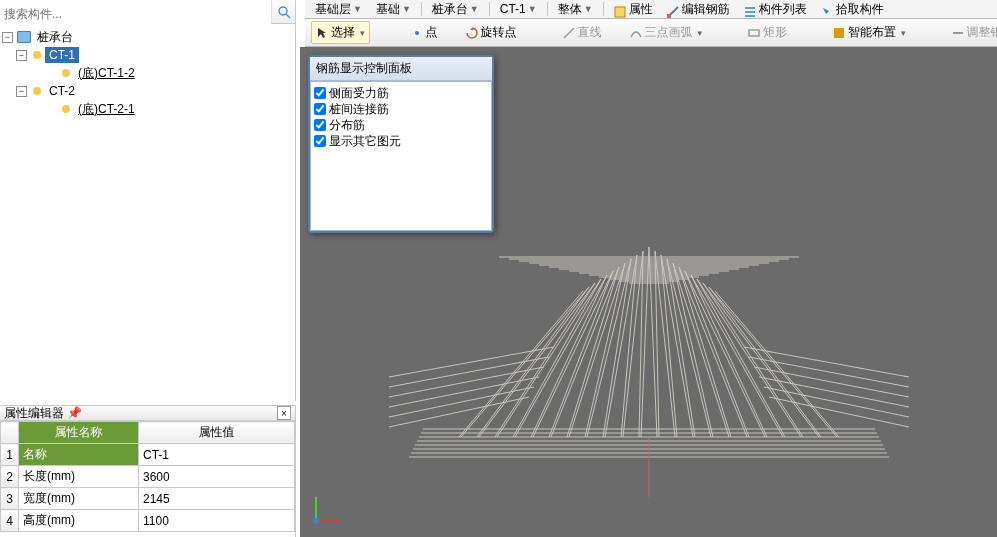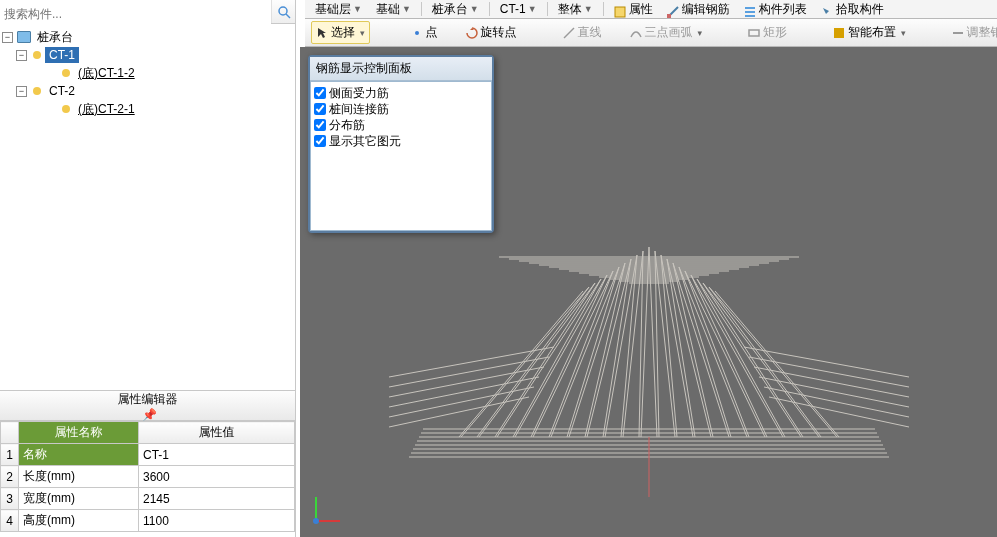--- a/index.html
+++ b/index.html
@@ -35,21 +35,21 @@
   .ic-fold { width: 14px; height: 12px; background: #7fbce9; border: 1px solid #4a7fa6; border-radius: 1px; display: inline-block; }
   .ic-sun { width: 12px; height: 12px; display: inline-block; position: relative; }
   .ic-sun::before { content: ""; position: absolute; inset: 2px; background: #f2c94c; border-radius: 50%; }
   .ic-sun::after { content: ""; position: absolute; inset: 0; background: radial-gradient(circle, transparent 45%, #e0a000 46%, transparent 50%); }
   .lbl { padding: 1px 4px; }
   .sel-row .lbl { background: #2f6fb3; color: #fff; }
   .ind1 { padding-left: 14px; }
   .ind2 { padding-left: 28px; text-decoration: underline; }
 
   
-  .prop-hdr { position: absolute; left: 0; width: 296px; bottom: 116px; height: 31px; background: linear-gradient(#fdfdfd, #e9e9e9); border: 1px solid #c8c8c8; border-left: none; display: flex; align-items: center; padding: 0 4px; flex-direction: column; }
+  .prop-hdr { position: absolute; left: 0; width: 296px; bottom: 116px; height: 16px; background: linear-gradient(#fdfdfd, #e9e9e9); border: 1px solid #c8c8c8; border-left: none; display: flex; align-items: center; padding: 0 4px; }
   .prop-hdr .x { margin-left: auto; width: 14px; height: 14px; border: 1px solid #999; display: flex; align-items: center; justify-content: center; font-size: 10px; background: #fff; }
   .prop-hdr .pin { width: 14px; height: 14px; margin-left: 4px; display: flex; align-items: center; justify-content: center; }
   .prop-grid { position: absolute; left: 0; width: 296px; bottom: 0; height: 116px; border-right: 1px solid #c8c8c8; overflow: hidden; margin-top: 24px; }
   .prop-grid table { border-collapse: collapse; width: 100%; }
   .prop-grid th { background: linear-gradient(#fefefe, #ececec); border: 1px solid #c8c8c8; font-weight: normal; padding: 2px 4px; height: 20px; }
   .prop-grid td { border: 1px solid #c8c8c8; padding: 2px 4px; height: 20px; }
   .prop-grid .rownum { width: 18px; text-align: center; background: linear-gradient(#fefefe, #ececec); }
   .prop-grid .green { background: #6b9b37; color: #fff; }
   .prop-grid .name-col { width: 120px; }
 

